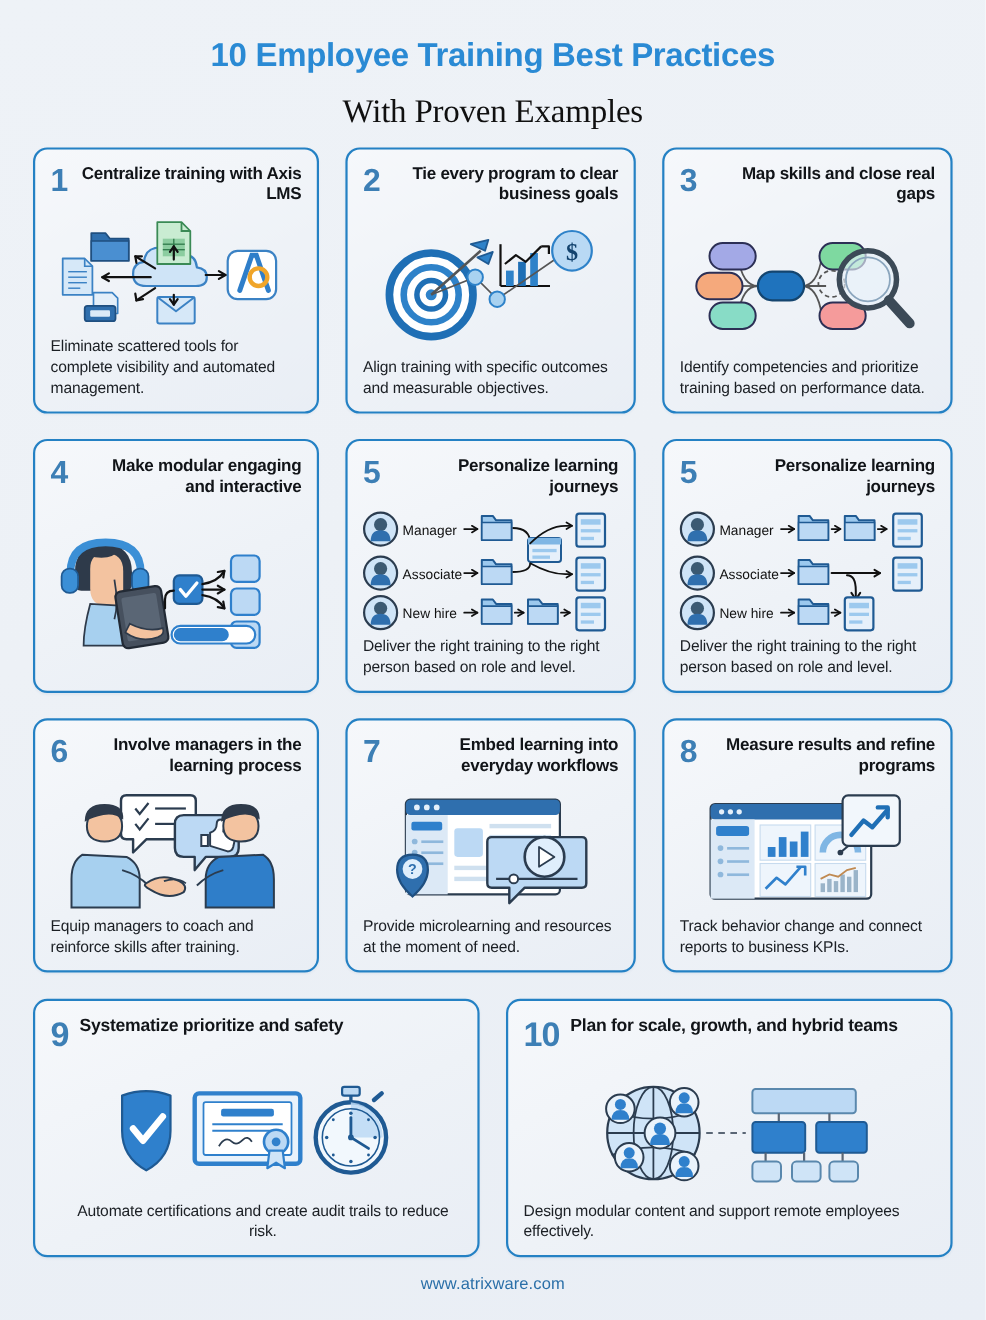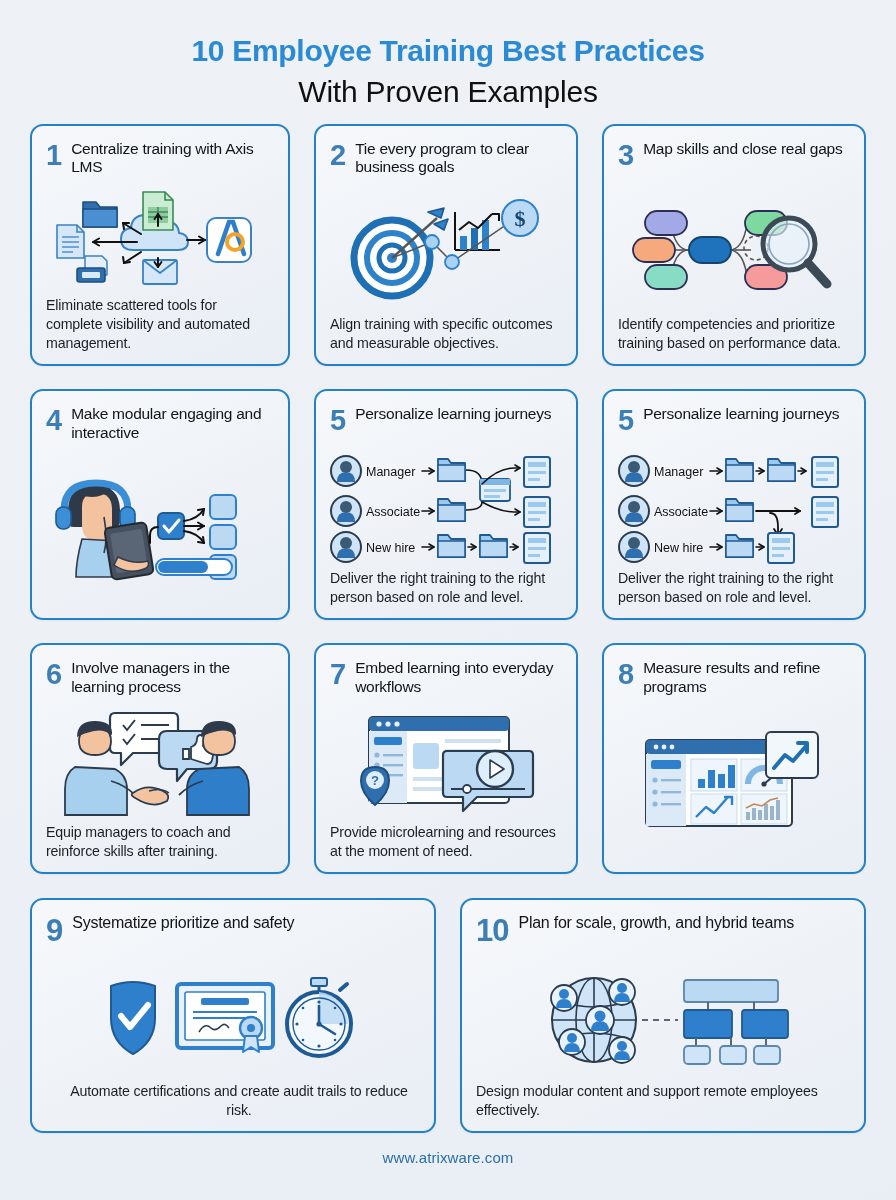--- a/index.html
+++ b/index.html
@@ -35,21 +35,22 @@
     color: #2a8ad4;
     letter-spacing: -0.3px;
     line-height: 1.12;
   }
   .title-sub {
     font-size: 30px;
     font-weight: normal;
     color: #101010;
     letter-spacing: -0.2px;
     line-height: 1.22;
-    margin-top: 6px;
+    margin-top: 16px;
+    font-family: Liberation Serif, serif;
   }
 
   
   .grid {
     display: grid;
     grid-template-columns: repeat(3, 1fr);
     gap: 23px 24px;
   }
   .grid-bottom {
     display: grid;
@@ -81,25 +82,26 @@
     font-size: 29px;
     font-weight: bold;
     color: #3d7fb5;
     line-height: 1;
     flex: 0 0 auto;
     padding-top: 3px;
     letter-spacing: -1px;
   }
   .card-title {
     font-size: 15.5px;
-    font-weight: normal;
+    font-weight: bold;
     color: #111418;
     line-height: 1.18;
     letter-spacing: -0.25px;
     padding-top: 2px;
+    text-align: right;
   }
   .card.wide .card-title { font-size: 16px; }
   .card.wide .num { font-size: 31px; }
 
   .art {
     flex: 1 1 auto;
     display: flex;
     align-items: center;
     justify-content: center;
     padding: 6px 0 6px 0;
@@ -642,20 +644,21 @@
             <rect x="134" y="74" width="4" height="14"></rect>
               <rect x="140" y="68" width="4" height="20"></rect>
           </g>
           <path d="M110 76 l8 -4 l8 2 l8 -6 l8 -2" fill="none" stroke="#c08a52" stroke-width="1.6"></path>
 
           <rect x="130" y="0" width="52" height="46" rx="5" fill="#f2f7fc" stroke="#2b3c4f" stroke-width="2"></rect>
           <path d="M138 36 l11 -13 l8 6 l14 -16" fill="none" stroke="#1f6fb5" stroke-width="4" stroke-linejoin="round" stroke-linecap="round"></path>
           <path d="M162 11 l9 0 l0 9" fill="none" stroke="#1f6fb5" stroke-width="4" stroke-linejoin="round" stroke-linecap="round"></path>
         </svg>
       </div>
+      <div class="card-desc">Track behavior change and connect reports to business KPIs.</div>
     </div>
 
   </div>
 
   <div class="grid-bottom">
 
     <div class="card wide">
       <div class="card-head">
         <div class="num">9</div>
         <div class="card-title">Systematize prioritize and safety</div>

